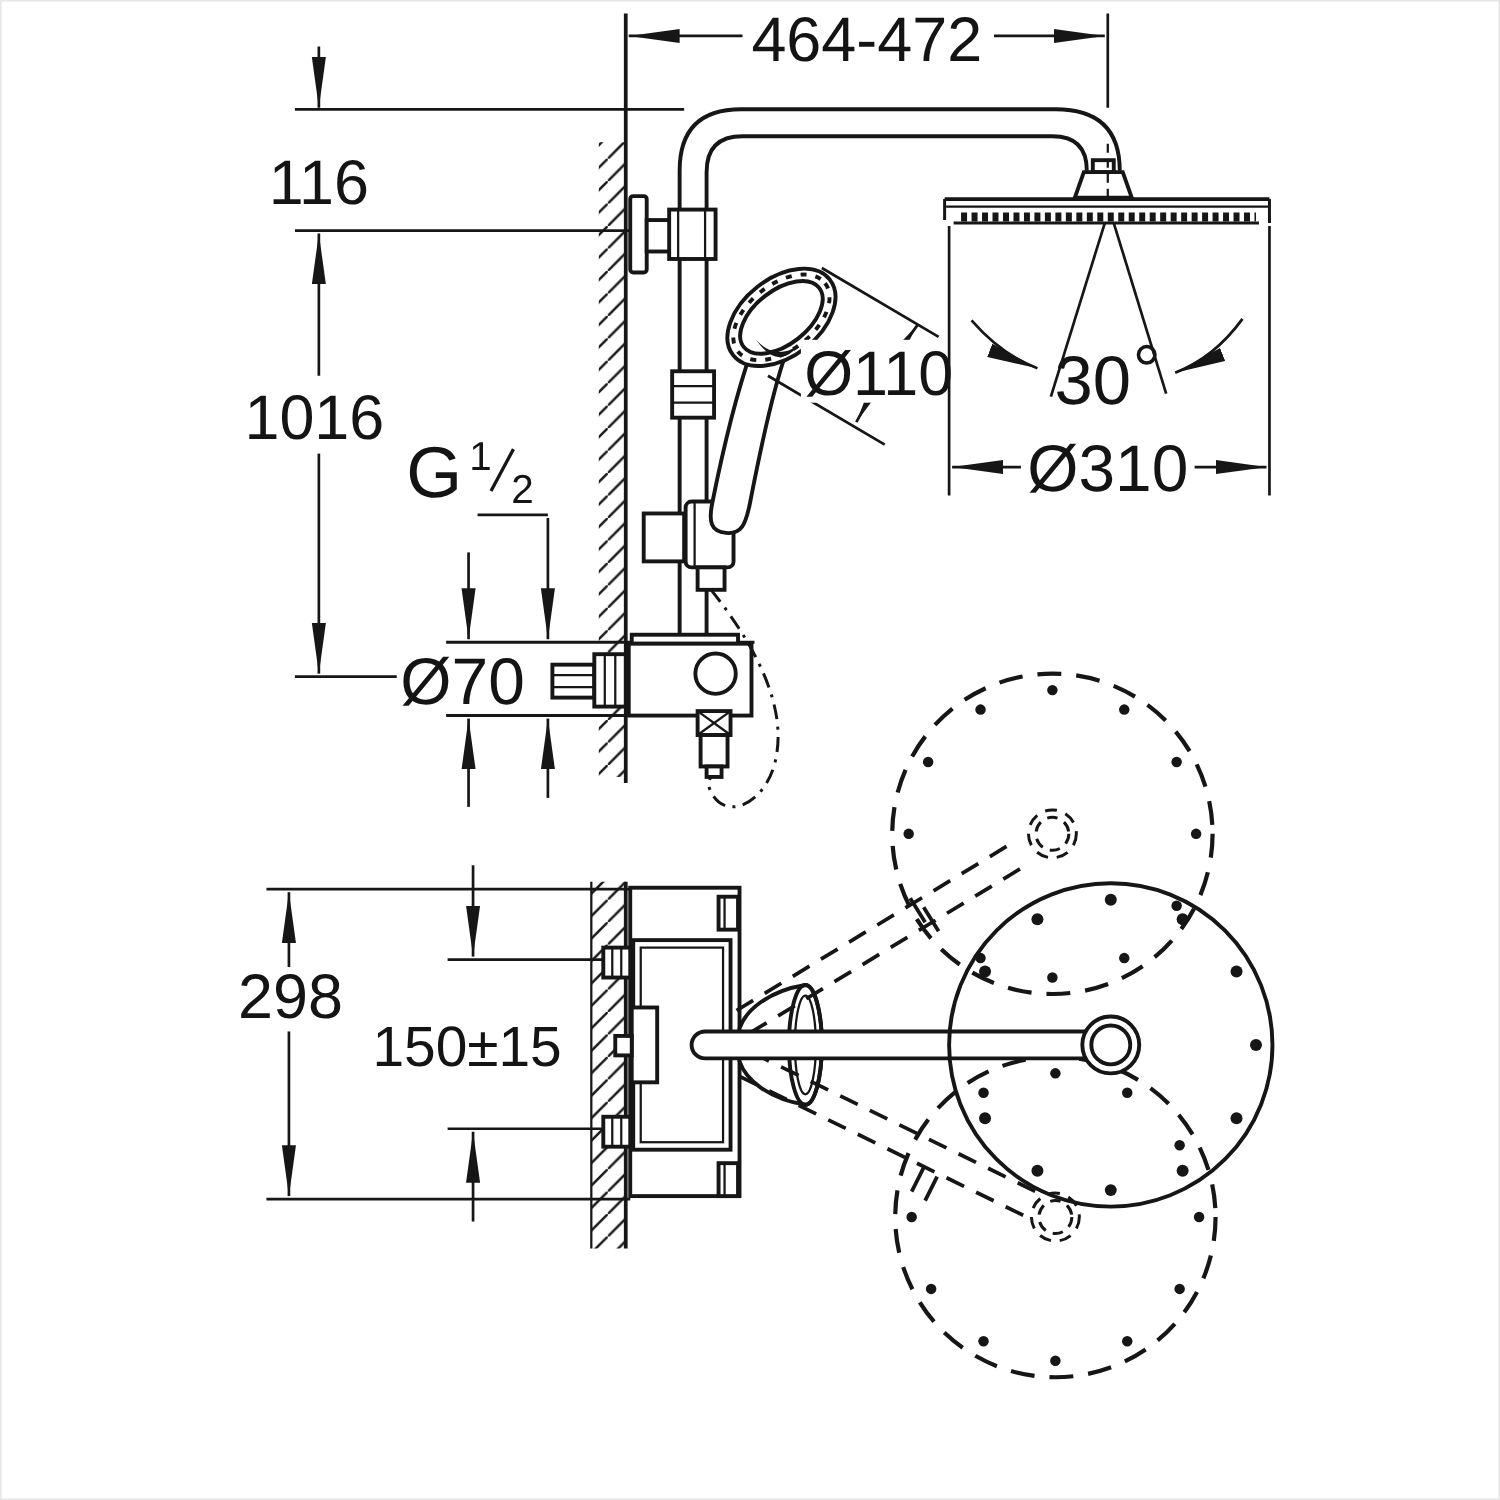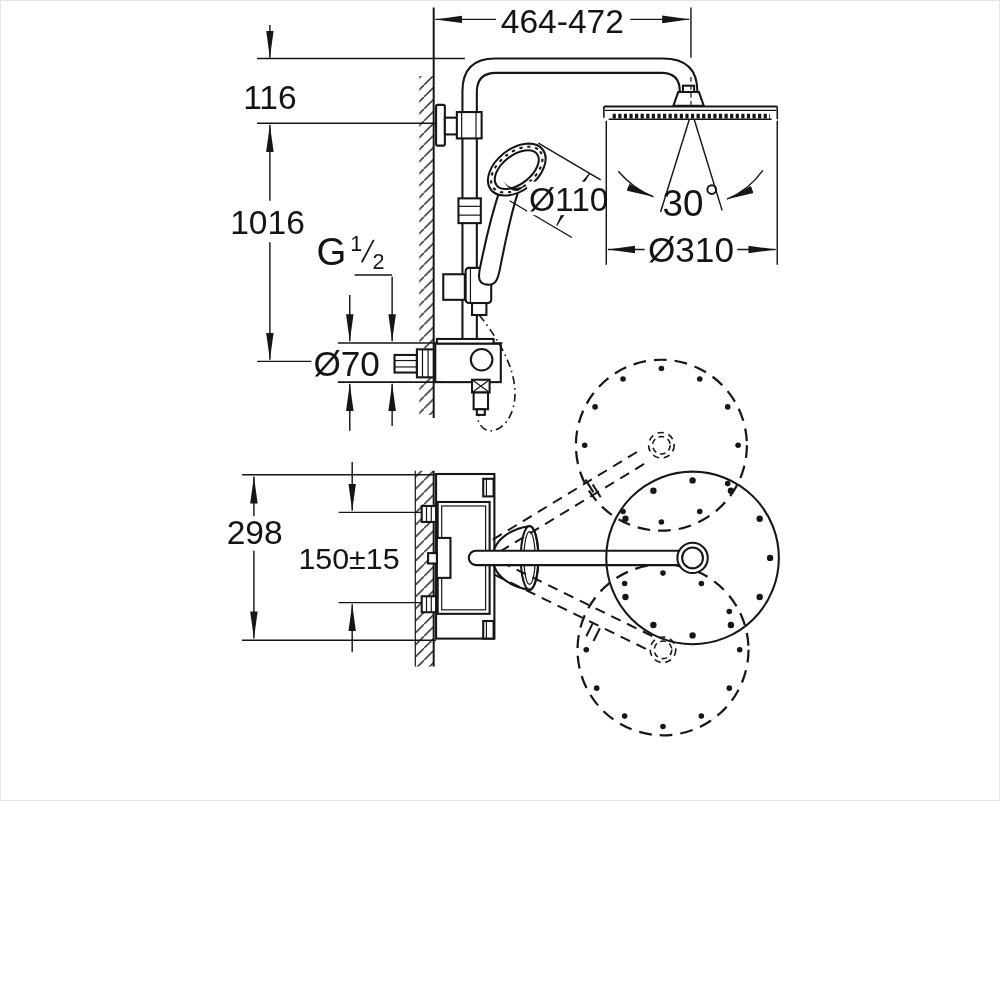--- a/index.html
+++ b/index.html
@@ -1,16 +1,16 @@
 <!DOCTYPE html>
 <html><head>
 <meta charset="utf-8">
 <style>
   html,body{margin:0;padding:0;background:#fff;}
-  figure{margin:0;width:1000px;height:801px;position:relative;box-sizing:border-box;
+  figure{margin:0;width:1000px;height:1000px;position:relative;box-sizing:border-box;
          border:1px solid #e6e6e6;background:#fff;}
   svg{display:block;width:100%;height:100%;}
   .ln{stroke:#161616;fill:none;}
   .dim{stroke:#161616;stroke-width:1.8;fill:none;}
   .obj{stroke:#161616;stroke-width:2.6;fill:#fff;}
   .obj-n{stroke:#161616;stroke-width:2.6;fill:none;}
   .thin{stroke:#161616;stroke-width:1.5;fill:none;}
   .dark{fill:#161616;stroke:none;}
   text{font-family:"Liberation Sans","DejaVu Sans",sans-serif;fill:#141414;text-anchor:middle;}
   .fs42{font-size:42px;} .fs44{font-size:44px;} .fs46{font-size:46px;}

